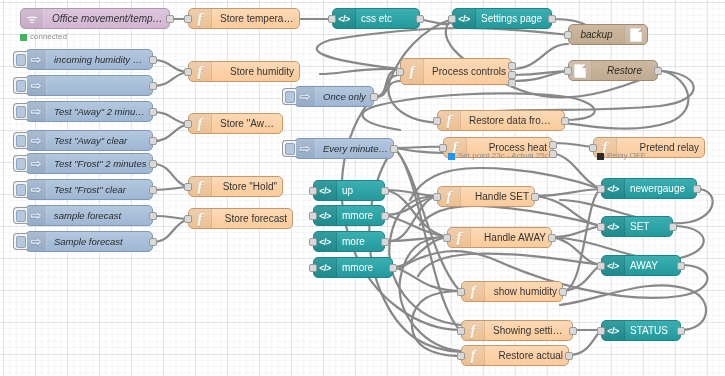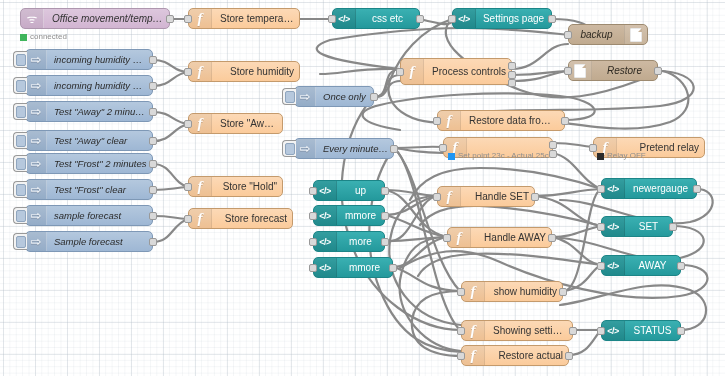--- a/index.html
+++ b/index.html
@@ -90,21 +90,21 @@
     width: 22px;
     height: 100%;
     flex: 0 0 22px;
     background: rgba(0,0,0,0.10);
     border-right: 1px solid rgba(0,0,0,0.10);
     border-radius: 4px 0 0 4px;
     display: flex;
     align-items: center;
     justify-content: center;
   }
-  .n-tmpl .label { text-align: center; color: #fff; }
+  .n-tmpl .label { text-align: left; color: #fff; }
   .codeglyph {
     font-family: "Liberation Sans", sans-serif;
     font-weight: bold;
     font-size: 9px;
     color: #fff;
     letter-spacing: -0.5px;
   }
   
   .n-inject {
     background: #a9c0da;
@@ -367,21 +367,20 @@
     <span class="port out"></span>
   </div>
 
   <div class="node n-inject" style="left:25px; top:75px; width:128px;">
     <span class="btn">
         <i></i>
       </span>
     <span class="icon-box">
         <span class="arrowglyph">⇨</span>
       </span>
-    <span class="label">incoming humidity 50%</span>
     <span class="port out"></span>
   </div>
 
   <div class="node n-func" style="left:188px; top:61px; width:112px;">
     <span class="icon-box">
         <span class="fglyph">f</span>
       </span>
     <span class="label">Store humidity</span>
     <span class="port in"></span>
   </div>
@@ -550,20 +549,21 @@
         <span class="arrowglyph">⇨</span>
       </span>
     <span class="label">Every minute ↻</span>
     <span class="port out"></span>
   </div>
 
   <div class="node n-func" style="left:443px; top:137px; width:110px;">
     <span class="icon-box">
         <span class="fglyph">f</span>
       </span>
+    <span class="label">Process heat</span>
     <span class="port in"></span>
     <span class="port out" style="top:3px;"></span>
     <span class="port out" style="top:12px;"></span>
   </div>
   <div class="status" style="left:448px; top:152px;">
     <span class="dot blue"></span>
     <span>Set point 23c - Actual 25c</span>
   </div>
 
   <div class="node n-func" style="left:593px; top:137px; width:112px;">

